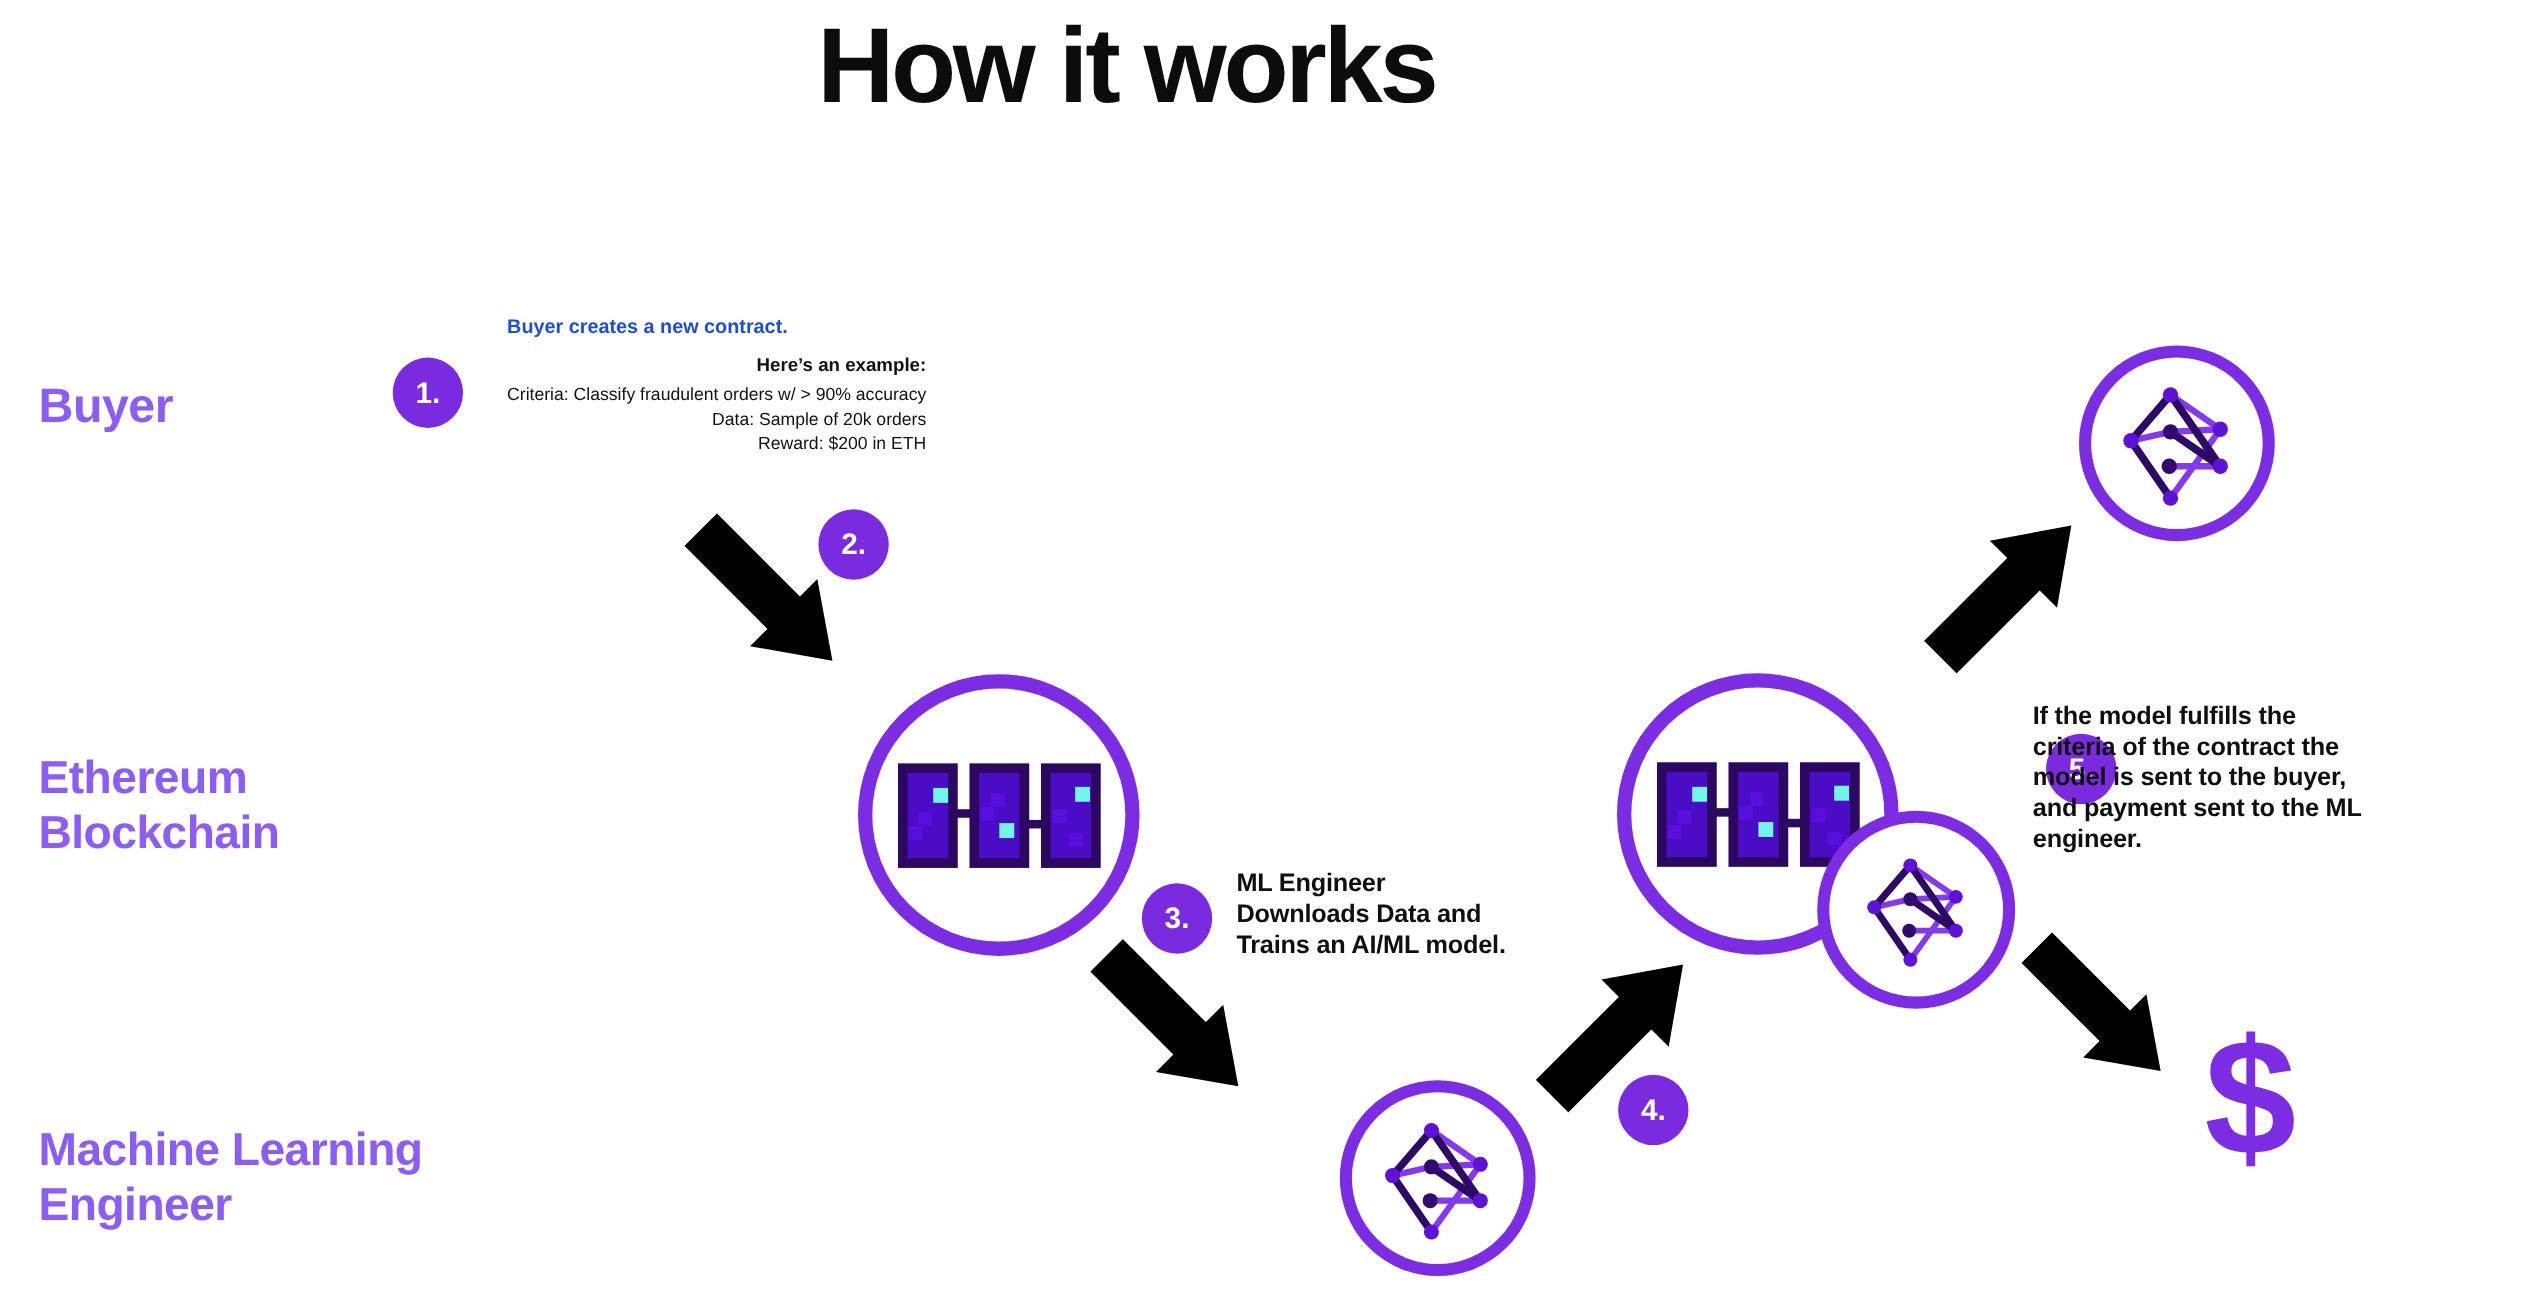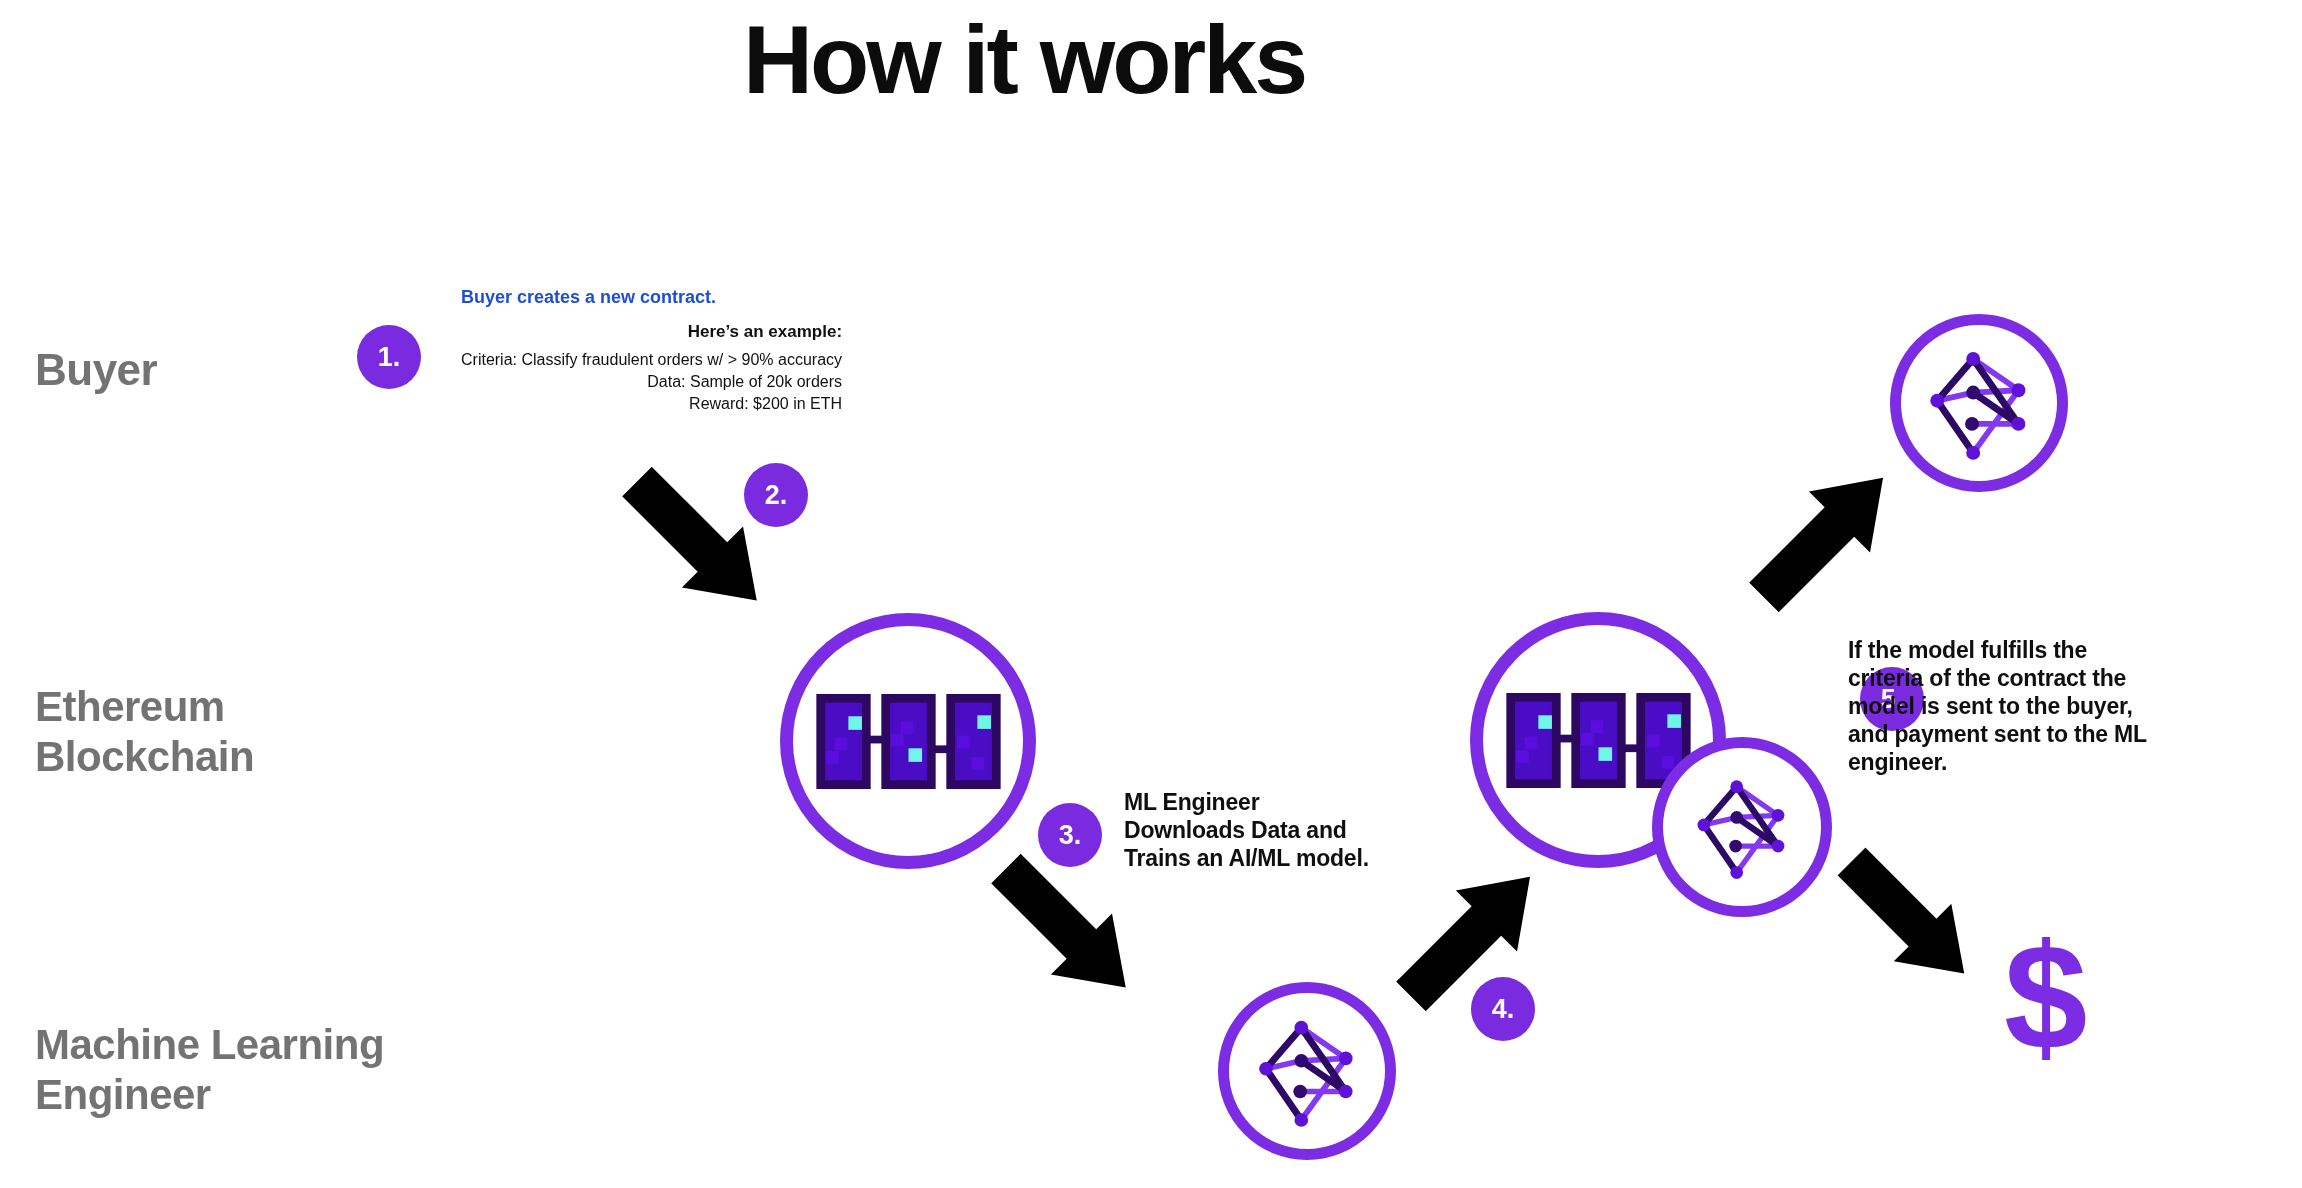--- a/index.html
+++ b/index.html
@@ -6,21 +6,21 @@
   .canvas{
     position:relative;width:2302px;height:1188px;background:#fff;overflow:hidden;
     font-family:"Liberation Sans","DejaVu Sans",sans-serif;color:var(--ink,#141414);
   }
   .title{
     position:absolute;left:0;top:4px;width:2000px;text-align:center;
     font-size:97px;font-weight:bold;letter-spacing:-3px;color:#0c0c0c;margin-left:24px;
   }
   .lane-label{
     position:absolute;font-weight:bold;letter-spacing:-0.5px;line-height:1.19;
-    white-space:pre-line;color:#737373;
+    white-space:pre-line;color:#8b5cf6;
   }
   .badge{
     position:absolute;width:64px;height:64px;border-radius:50%;
     background:var(--badge,#7a2be0);color:#fff;font-weight:bold;font-size:27px;
     display:flex;align-items:center;justify-content:center;z-index:4;
   }
   .step-text{
     position:absolute;font-weight:bold;font-size:23px;line-height:28px;
     letter-spacing:-0.2px;white-space:pre-line;z-index:4;color:#0f0f0f;
   }

